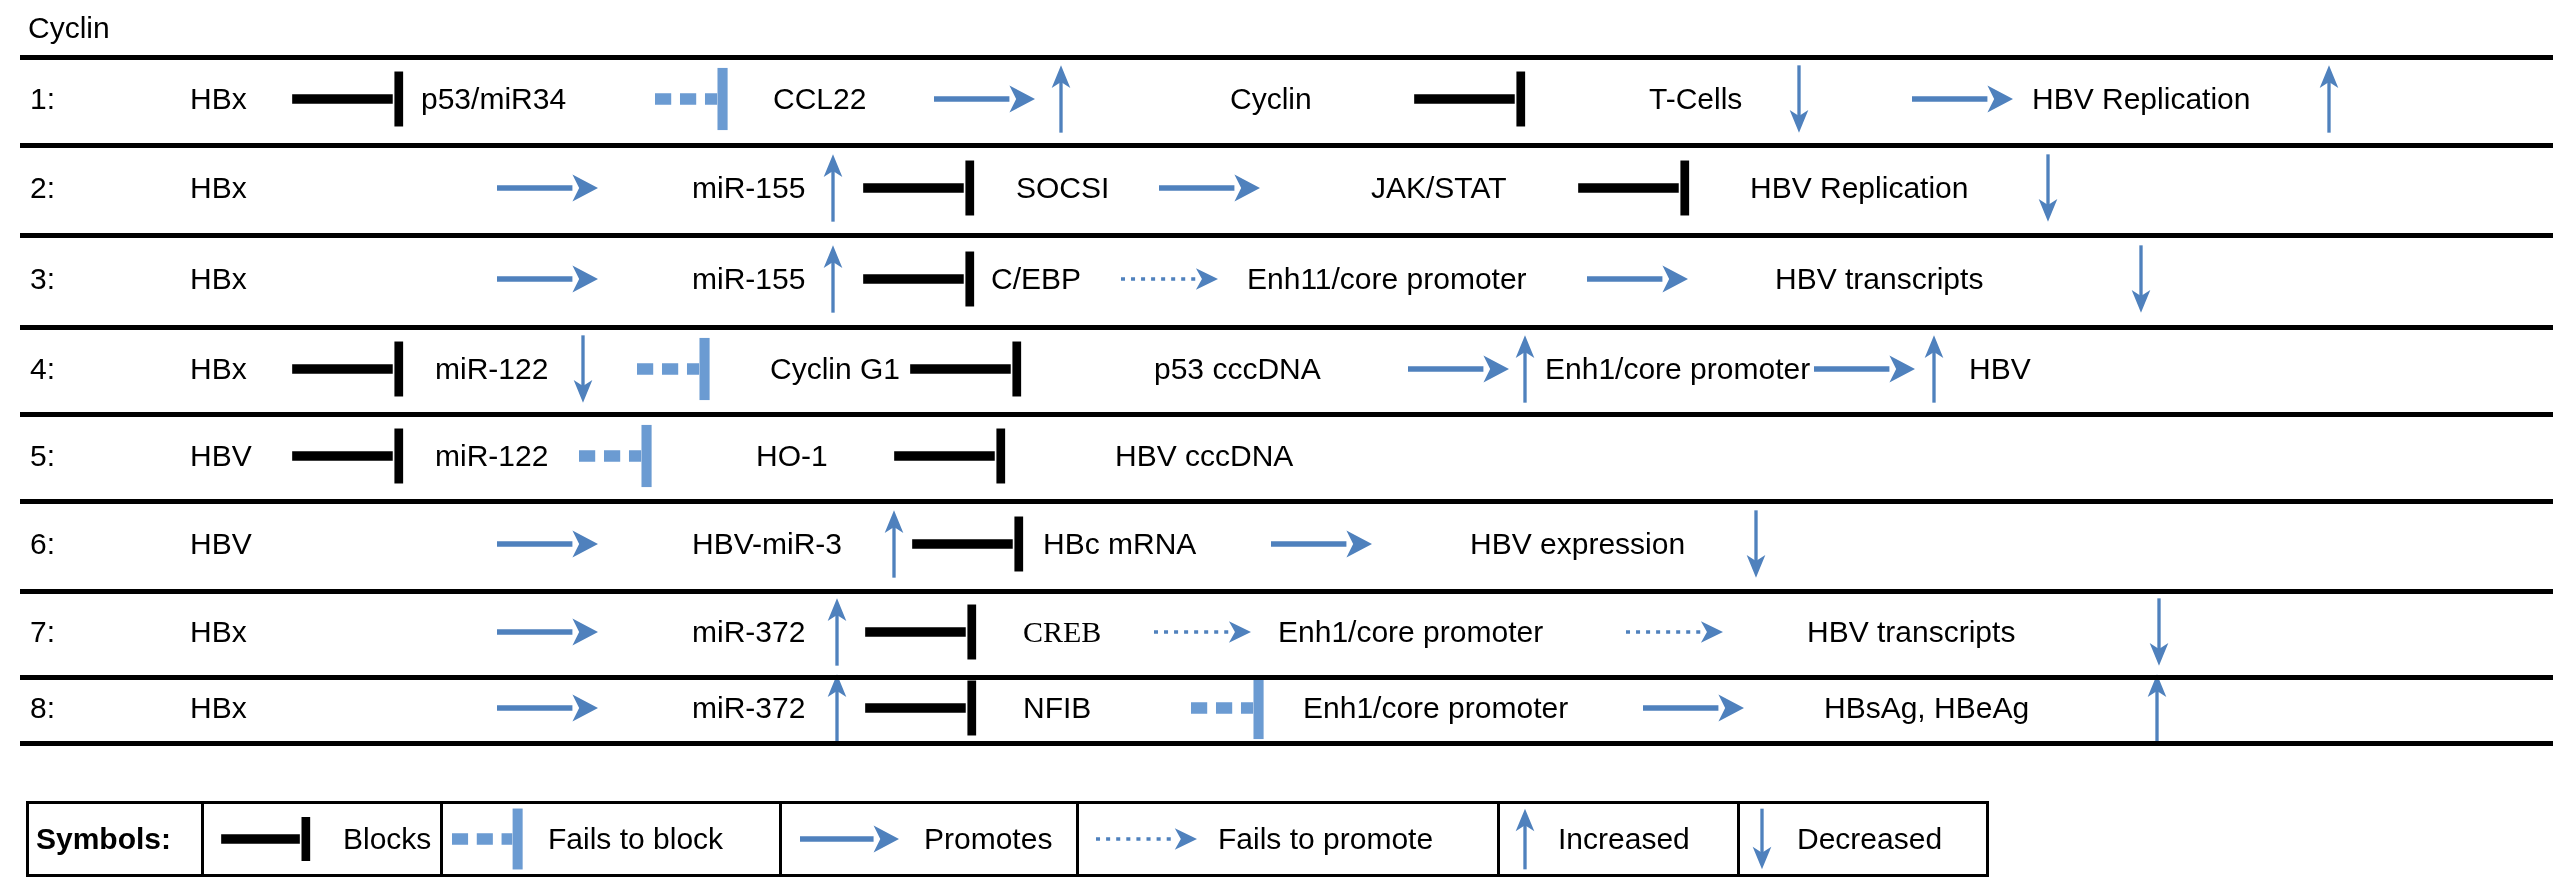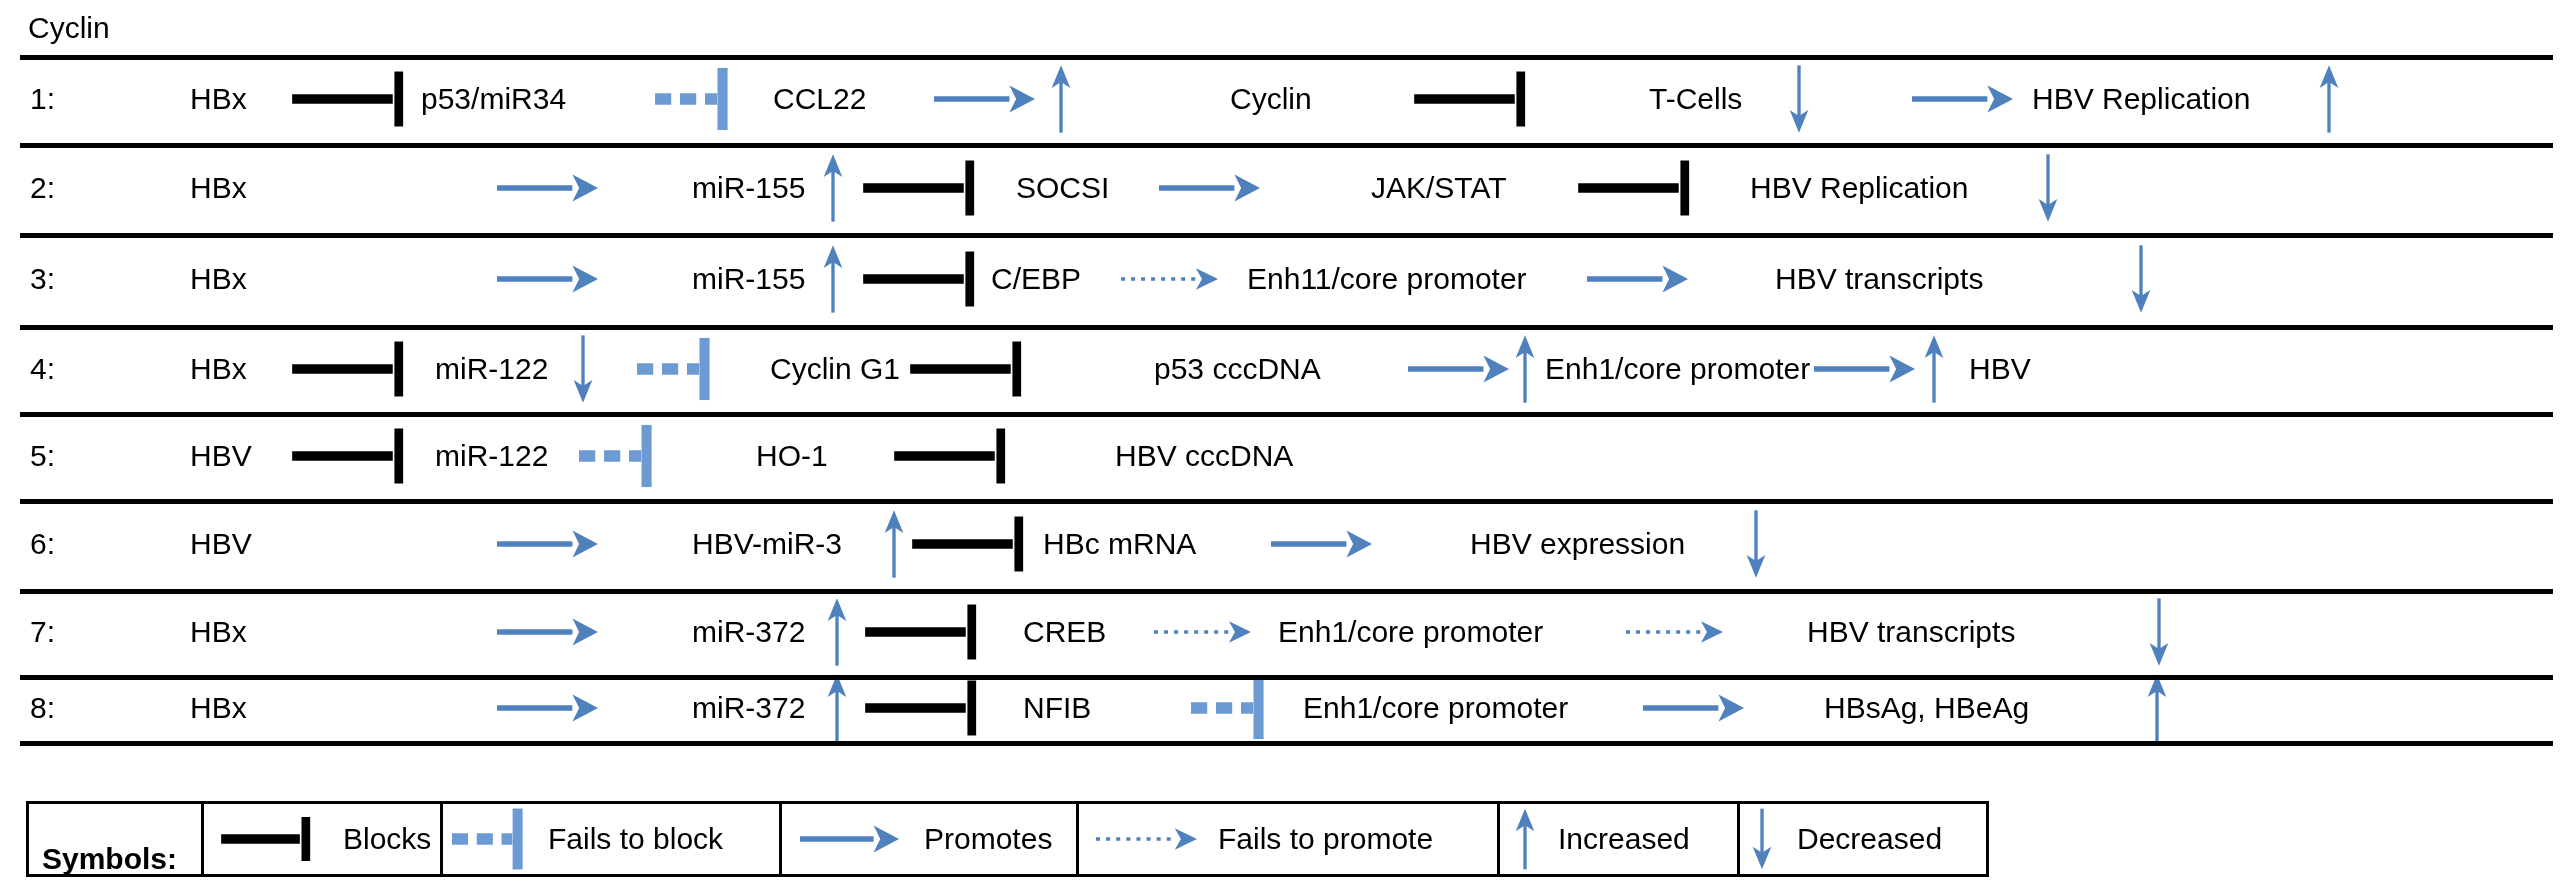--- a/index.html
+++ b/index.html
@@ -379,21 +379,21 @@
             <line x1="18" y1="103" x2="18" y2="26" stroke="#4f81bd" stroke-width="5"></line>
             <polygon points="4,36 18,2 32,36 18,27" fill="#4f81bd"></polygon>
           </svg>
         </div>
         <div class="tok" style="left: 865px;">
           <svg width="117" height="59" viewBox="0 0 174 88">
             <line x1="0" y1="44" x2="150" y2="44" stroke="#000000" stroke-width="14"></line>
             <line x1="159" y1="3" x2="159" y2="85" stroke="#000000" stroke-width="13"></line>
           </svg>
         </div>
-        <div class="tok" style="left: 1023px;">
+        <div class="tok" style="left: 1023px; font-family: Liberation Serif, serif;">
           <span class="node">CREB</span>
         </div>
         <div class="tok" style="left: 1154px;">
           <svg width="97" height="27" viewBox="0 0 145 40">
             <line x1="0" y1="20" x2="112" y2="20" stroke="#4f81bd" stroke-width="5" stroke-dasharray="6 9"></line>
             <polygon points="112,4 145,20 112,36 121,20" fill="#4f81bd"></polygon>
           </svg>
         </div>
         <div class="tok" style="left: 1278px;">
           <span class="node">Enh1/core promoter</span>
@@ -471,21 +471,21 @@
         </div>
       </div>
     </div>
   <div class="legend" id="legend" style="left:26px;top:801px;width:1957px;height:70px;">
       <div class="vdiv" style="left: 172px;"></div>
       <div class="vdiv" style="left: 411px;"></div>
       <div class="vdiv" style="left: 750px;"></div>
       <div class="vdiv" style="left: 1047px;"></div>
       <div class="vdiv" style="left: 1468px;"></div>
       <div class="vdiv" style="left: 1708px;"></div>
-      <div class="tok" style="left: 13px; margin-top: 20px;">
+      <div class="tok" style="left: 7px;">
         <span class="node bold">Symbols:</span>
       </div>
       <div class="tok" style="left: 192px;">
         <svg width="95" height="48" viewBox="0 0 142 72">
           <line x1="0" y1="36" x2="118" y2="36" stroke="#000000" stroke-width="14"></line>
           <line x1="127" y1="3" x2="127" y2="69" stroke="#000000" stroke-width="13"></line>
         </svg>
       </div>
       <div class="tok" style="left: 314px;">
         <span class="node">Blocks</span>

